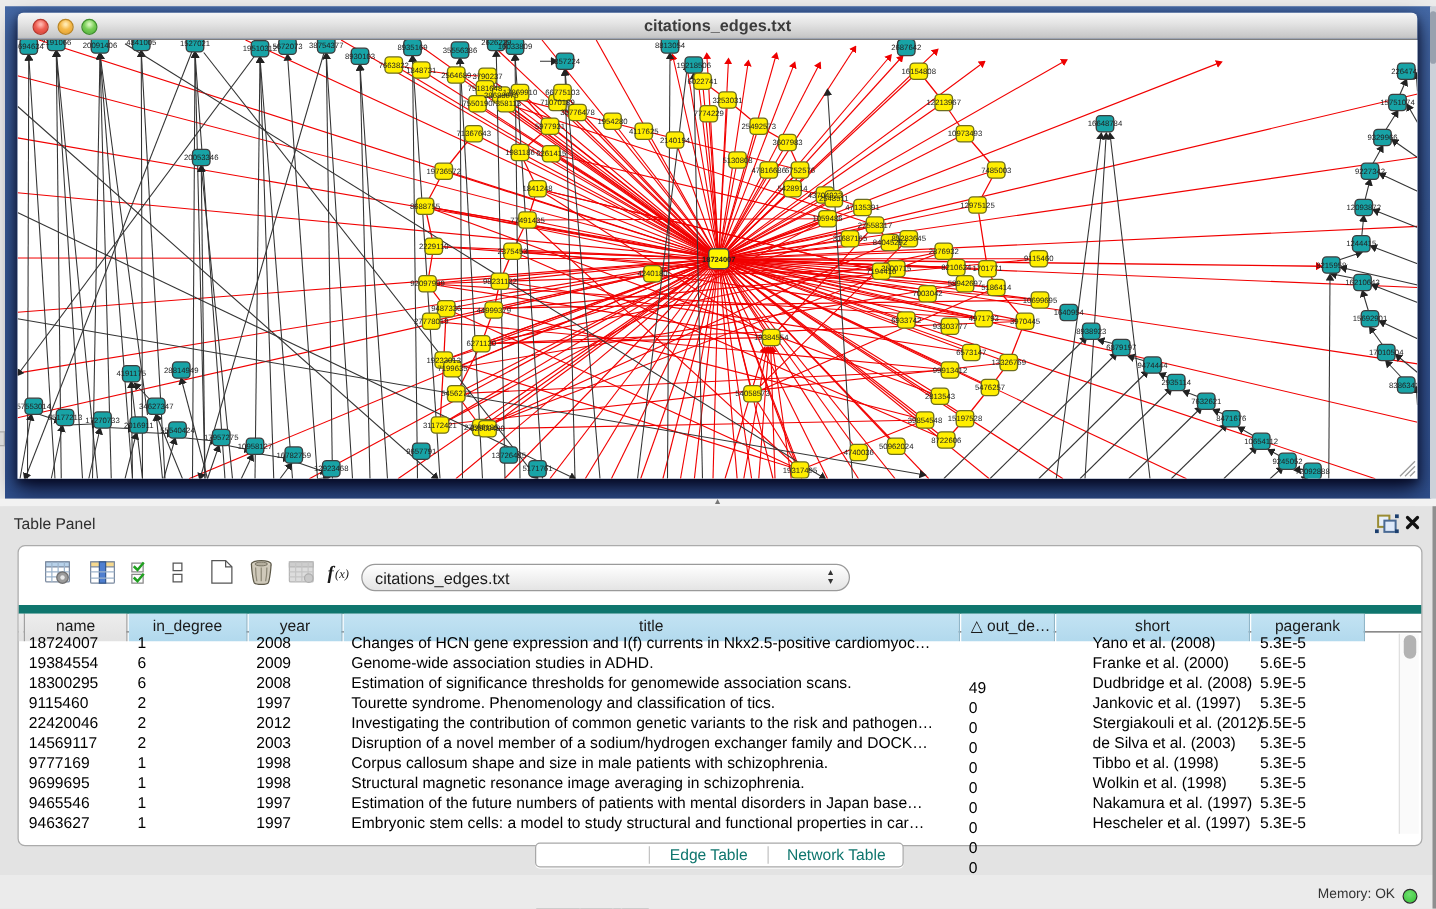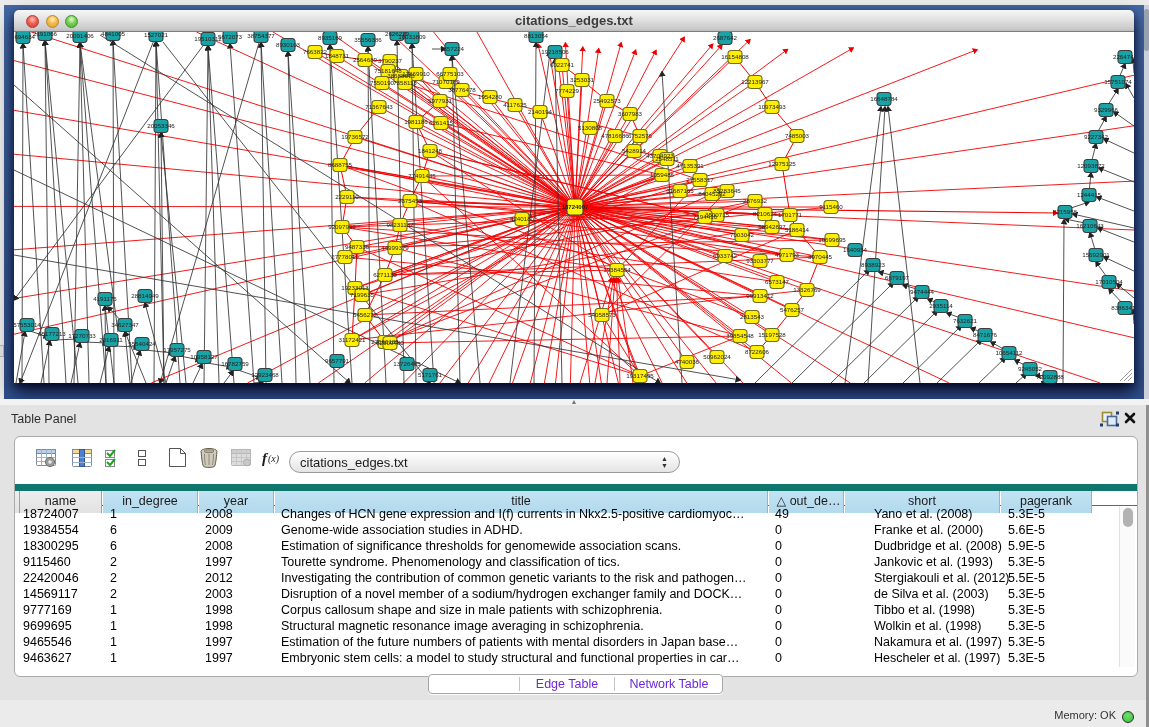--- a/index.html
+++ b/index.html
@@ -61,33 +61,33 @@
   font-size:12.5px; color:#1a1a1a; }
 #thead .h { position:absolute; top:0; height:22px; line-height:21px; text-align:center;
   background:linear-gradient(#c3e3f3,#b2d9ed); border-right:1px solid #8fb6c9; }
 #thead .hg { background:linear-gradient(#ededed,#e2e2e2); border-right:1px solid #a0a0a0; }
 .trow { position:absolute; height:16px; font-size:12.5px; color:#000; line-height:15px; }
 .trow span { position:absolute; top:0; white-space:nowrap; overflow:hidden; }
 .c1 { left:23px; width:80px; }
 .c2 { left:110px; width:85px; }
 .c3 { left:205px; width:66px; }
 .c4 { left:281px; width:486px; }
-.c5 { left:775px; width:66px; }
+.c5 { left:775px; width:66px;margin-top:36px; }
 .c6 { left:850px; width:148px;margin-left:24px; }
 .c7 { left:1008px; width:85px; }
 #vscroll { position:absolute; left:1119px; top:507px; width:16px; height:160px;
   background:#fafafa; border-left:1px solid #e0e0e0; }
 #vscroll .thumb { position:absolute; left:3px; top:1px; width:10px; height:19px;
   background:#b2b2b2; border-radius:5px; }
 
 
 #tabs { position:absolute; left:428px; top:674px; width:295px; height:20px;
   border:1px solid #a8a8a8; border-radius:4px; background:#fff; font-size:12.5px;
   box-shadow:0 1px 0 rgba(255,255,255,0.8); }
-#tabs .seg { position:absolute; top:0; height:18px; line-height:18px; text-align:center; color:#6d28d9; }
+#tabs .seg { position:absolute; top:0; height:18px; line-height:18px; text-align:center; color:#0f766e; }
 #tabs .sel { background:linear-gradient(#939393,#7a7a7a); color:#fff; border-radius:3px 0 0 3px;margin-top:48px; }
 #tabs .d { position:absolute; top:2px; width:1px; height:14px; background:#c4c4c4; }
 </style></head>
 <body>
 <div id="stage">
   <div id="netpanel">
     <div id="macwin">
       <div id="titlebar">
         <div class="tl red"></div>
           <div class="tl yellow"></div>
@@ -882,21 +882,21 @@
       <span class="c5">0</span>
       <span class="c6">Dudbridge et al. (2008)</span>
       <span class="c7">5.9E-5</span>
     </div>
 <div class="trow" style="top:555px">
       <span class="c1">9115460</span>
       <span class="c2">2</span>
       <span class="c3">1997</span>
       <span class="c4">Tourette syndrome. Phenomenology and classification of tics.</span>
       <span class="c5">0</span>
-      <span class="c6">Jankovic et al. (1993)</span>
+      <span class="c6">Jankovic et al. (1997)</span>
       <span class="c7">5.3E-5</span>
     </div>
 <div class="trow" style="top:571px">
       <span class="c1">22420046</span>
       <span class="c2">2</span>
       <span class="c3">2012</span>
       <span class="c4">Investigating the contribution of common genetic variants to the risk and pathogen…</span>
       <span class="c5">0</span>
       <span class="c6">Stergiakouli et al. (2012)</span>
       <span class="c7">5.5E-5</span>

